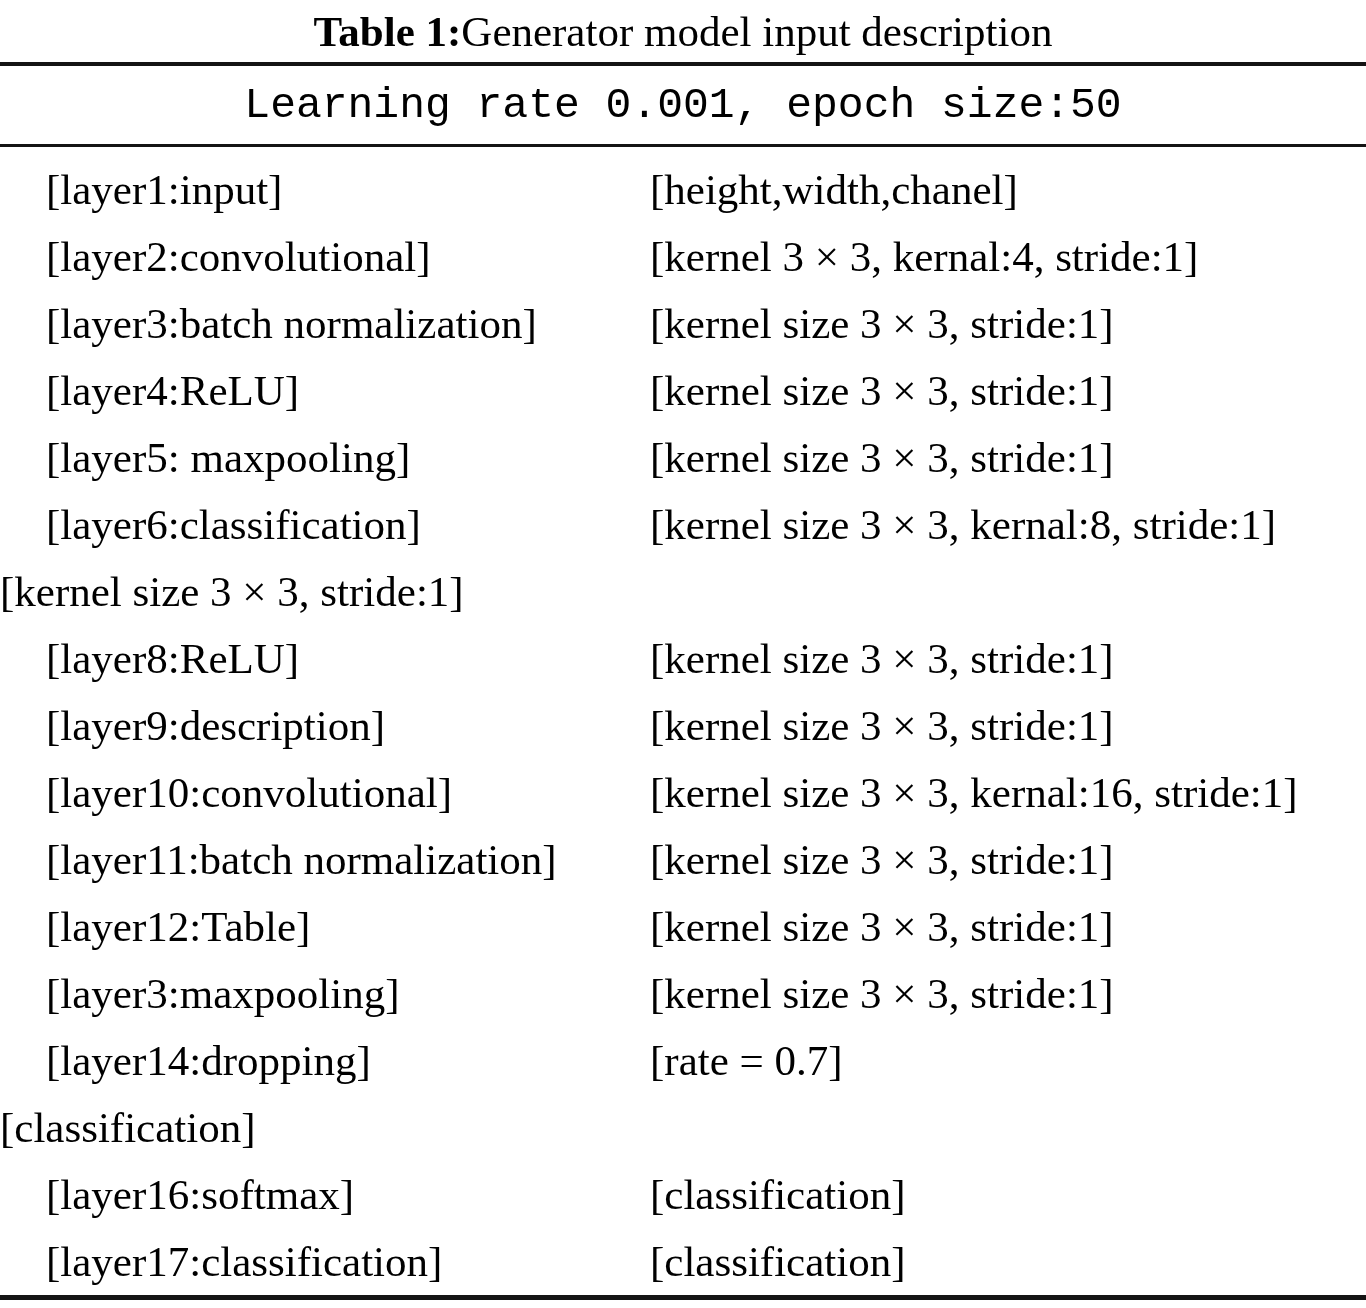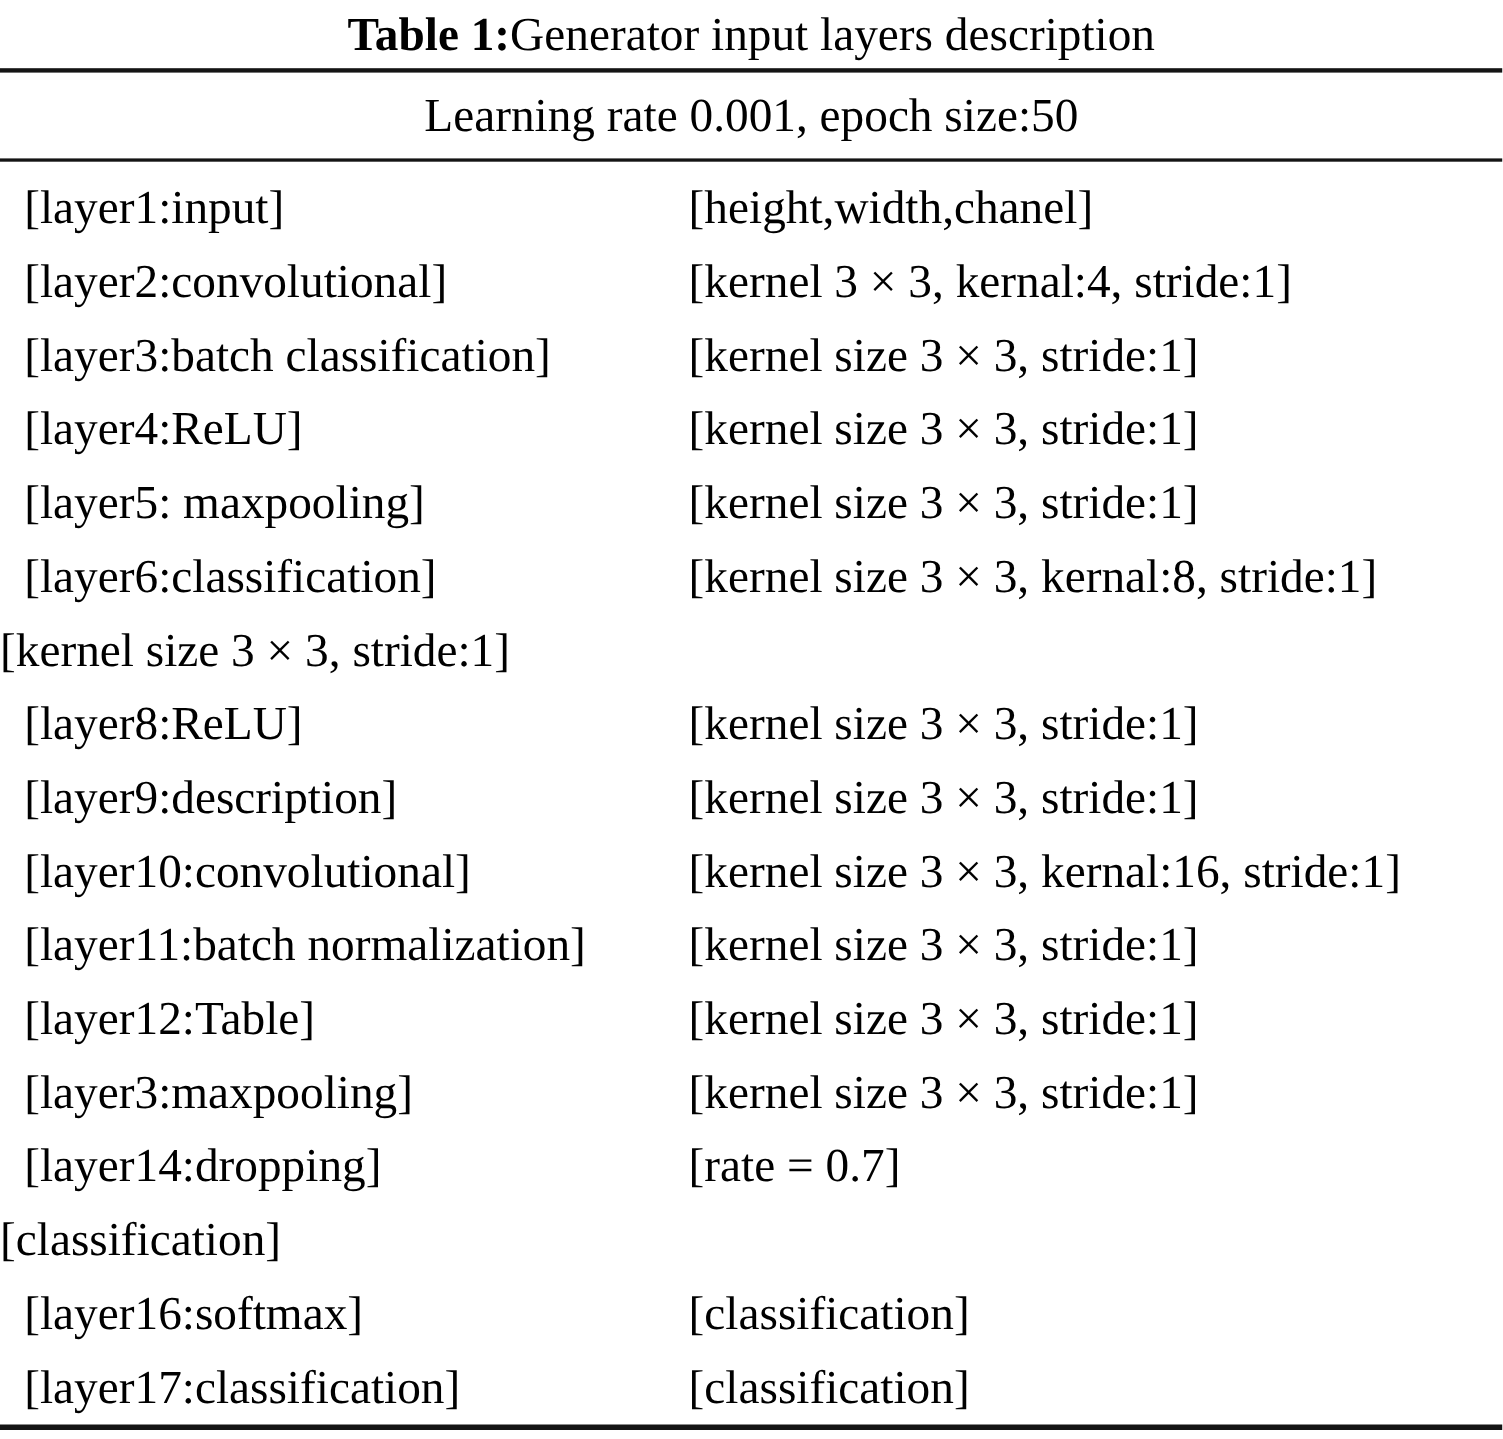--- a/index.html
+++ b/index.html
@@ -38,71 +38,72 @@
   .rule-top    { height: 4px; }
   .rule-mid    { height: 3px; }
   .rule-bottom { height: 5px; }
   .subheader {
     height: 78px;
     display: flex;
     justify-content: center;
     align-items: center;
     font-size: 43px;
     white-space: nowrap;
+    font-family: Liberation Mono, monospace;
   }
   .rows {
     padding-top: 9px;
   }
   .row {
     display: flex;
     height: 67px;
     line-height: 67px;
     font-size: 43px;
     white-space: nowrap;
   }
   .cell-layer {
-    margin-left: 22px;
+    margin-left: 46px;
     width: 604px;
     flex: 0 0 604px;
     overflow: visible;
   }
   .cell-params {
     flex: 1 1 auto;
     overflow: visible;
   }
 </style>
 </head>
 <body>
 
 <div id="page">
 
   <div class="caption">
     <span class="cap-label">Table 1:</span>
-    <span class="cap-title">Generator input layers description</span>
+    <span class="cap-title">Generator model input description</span>
   </div>
 
   <div class="rule rule-top"></div>
 
   <div class="subheader">
     <span>Learning rate 0.001, epoch size:50</span>
   </div>
 
   <div class="rule rule-mid"></div>
 
   <div class="rows" id="rows-container">
       <div class="row">
         <div class="cell-layer">[layer1:input]</div>
         <div class="cell-params">[height,width,chanel]</div>
       </div>
       <div class="row">
         <div class="cell-layer">[layer2:convolutional]</div>
         <div class="cell-params">[kernel 3 × 3, kernal:4, stride:1]</div>
       </div>
       <div class="row">
-        <div class="cell-layer">[layer3:batch classification]</div>
+        <div class="cell-layer">[layer3:batch normalization]</div>
         <div class="cell-params">[kernel size 3 × 3, stride:1]</div>
       </div>
       <div class="row">
         <div class="cell-layer">[layer4:ReLU]</div>
         <div class="cell-params">[kernel size 3 × 3, stride:1]</div>
       </div>
       <div class="row">
         <div class="cell-layer">[layer5: maxpooling]</div>
         <div class="cell-params">[kernel size 3 × 3, stride:1]</div>
       </div>

